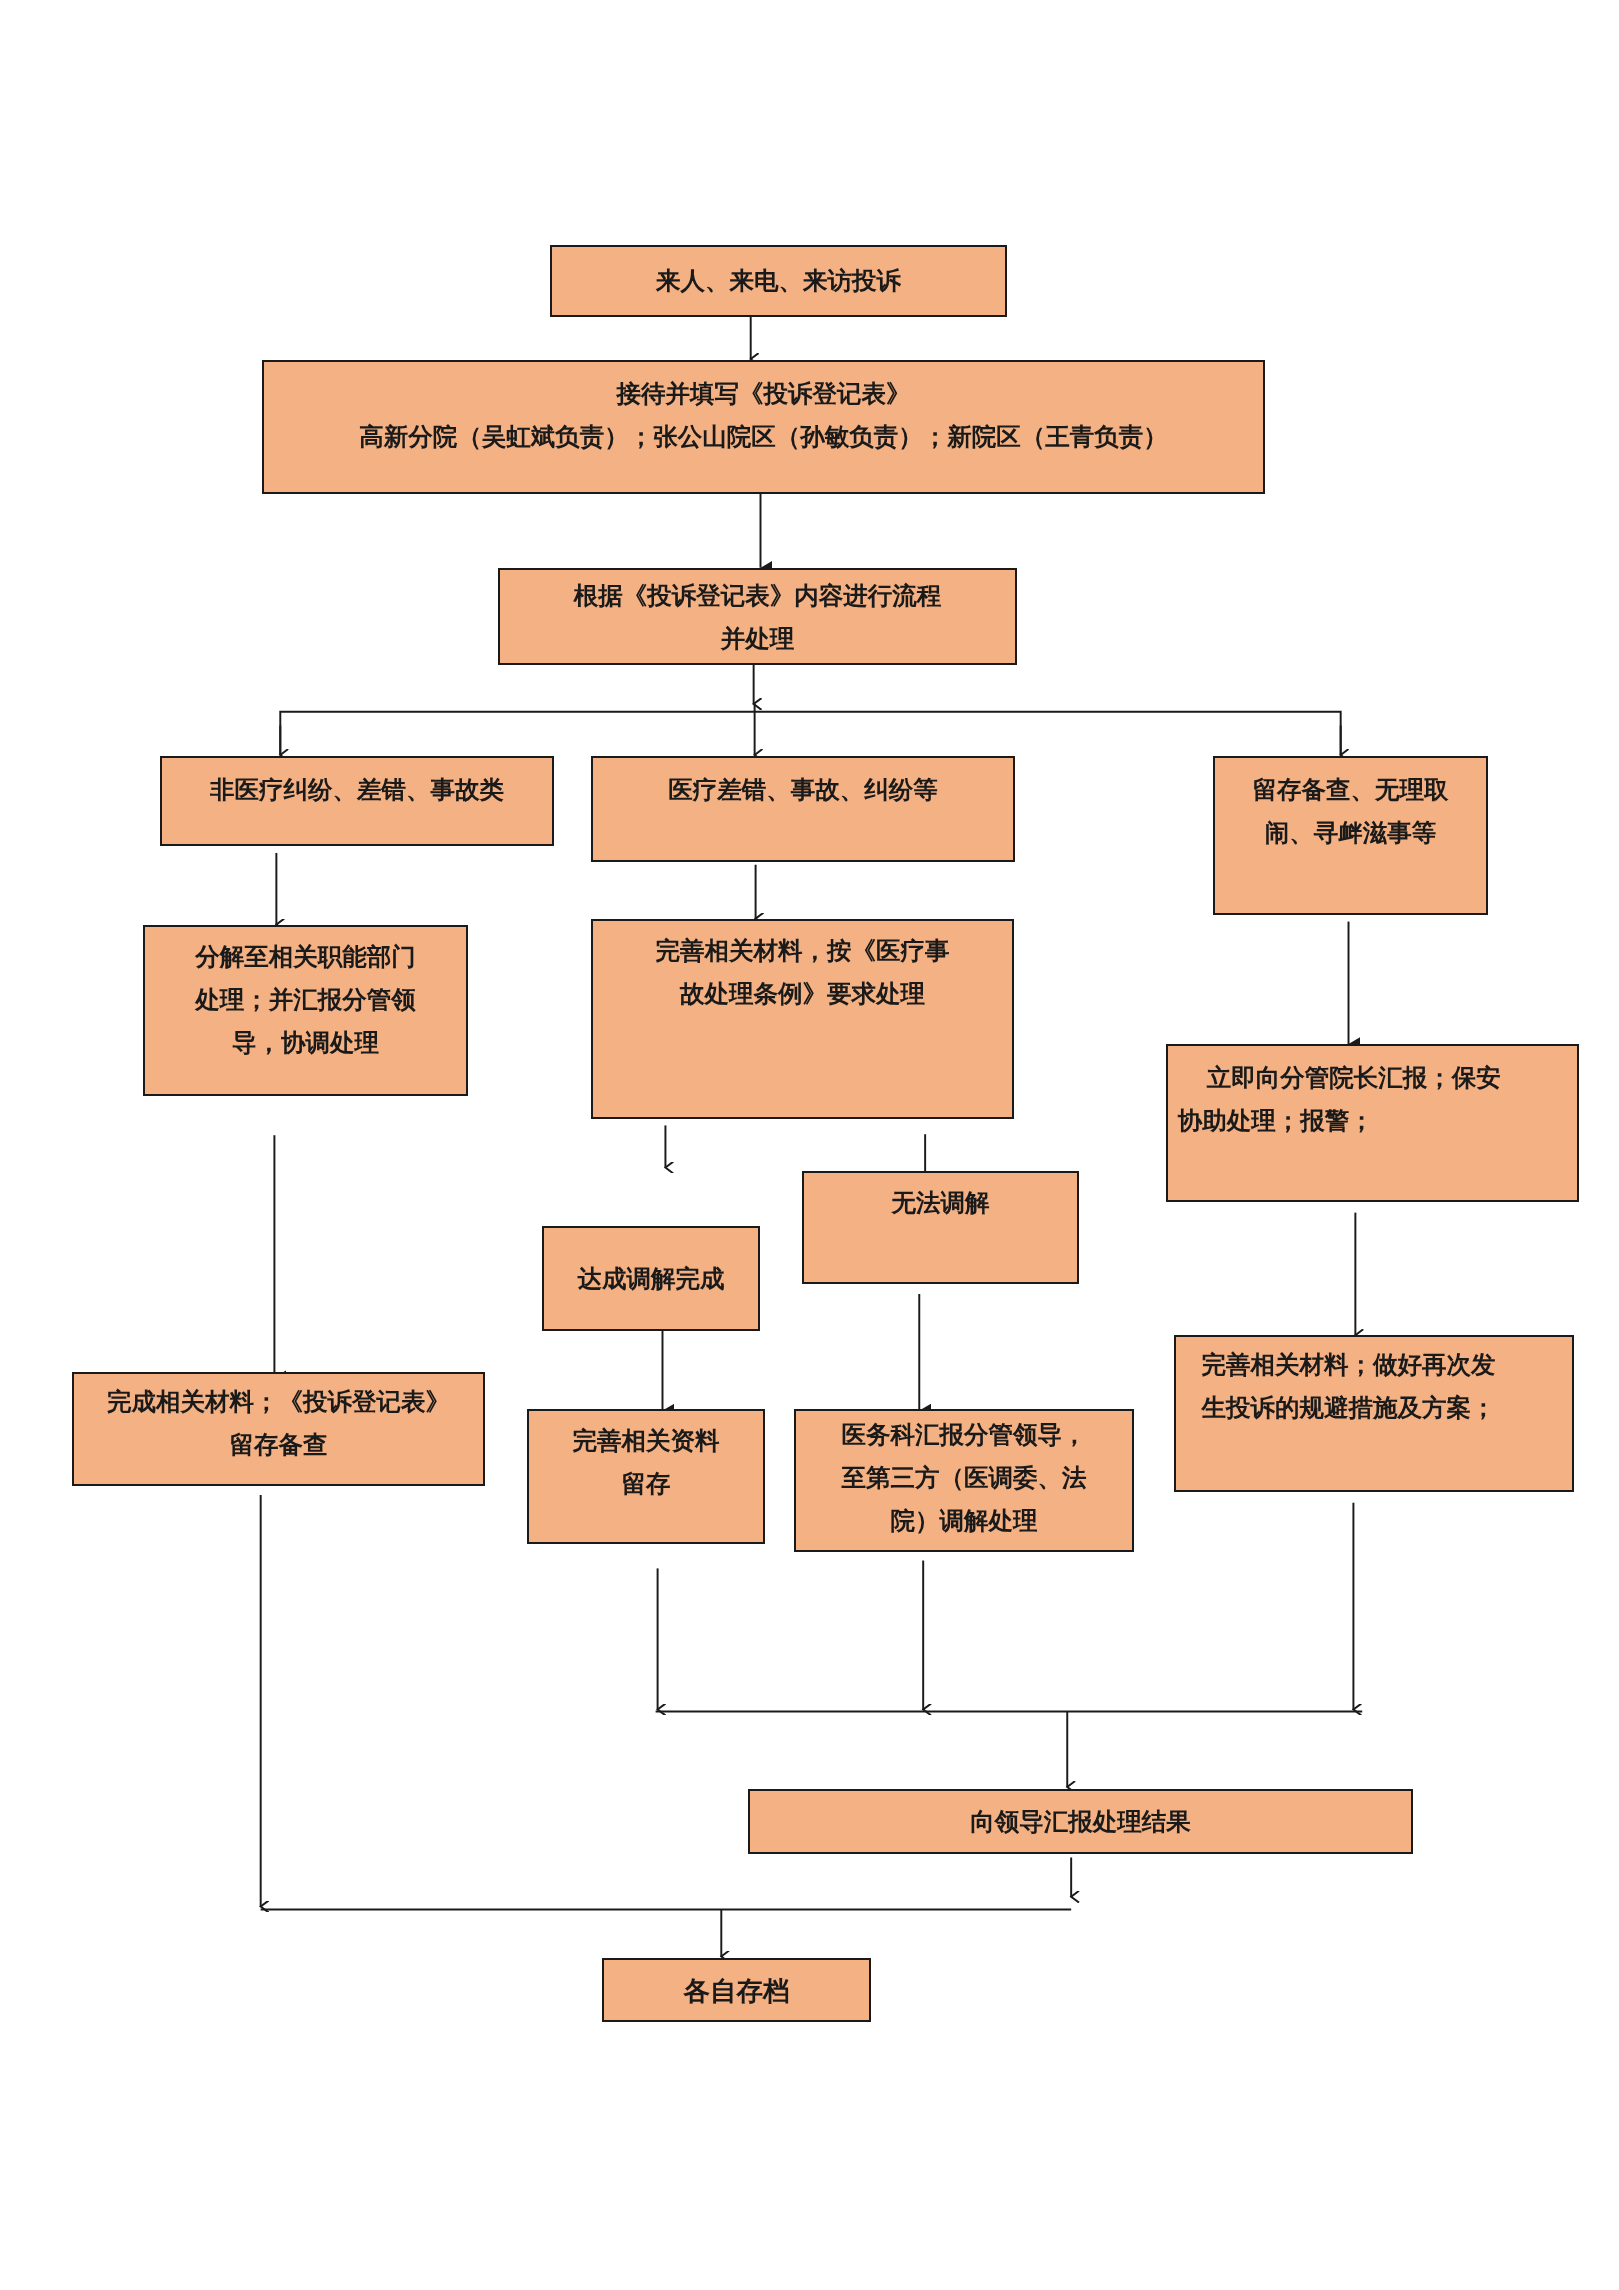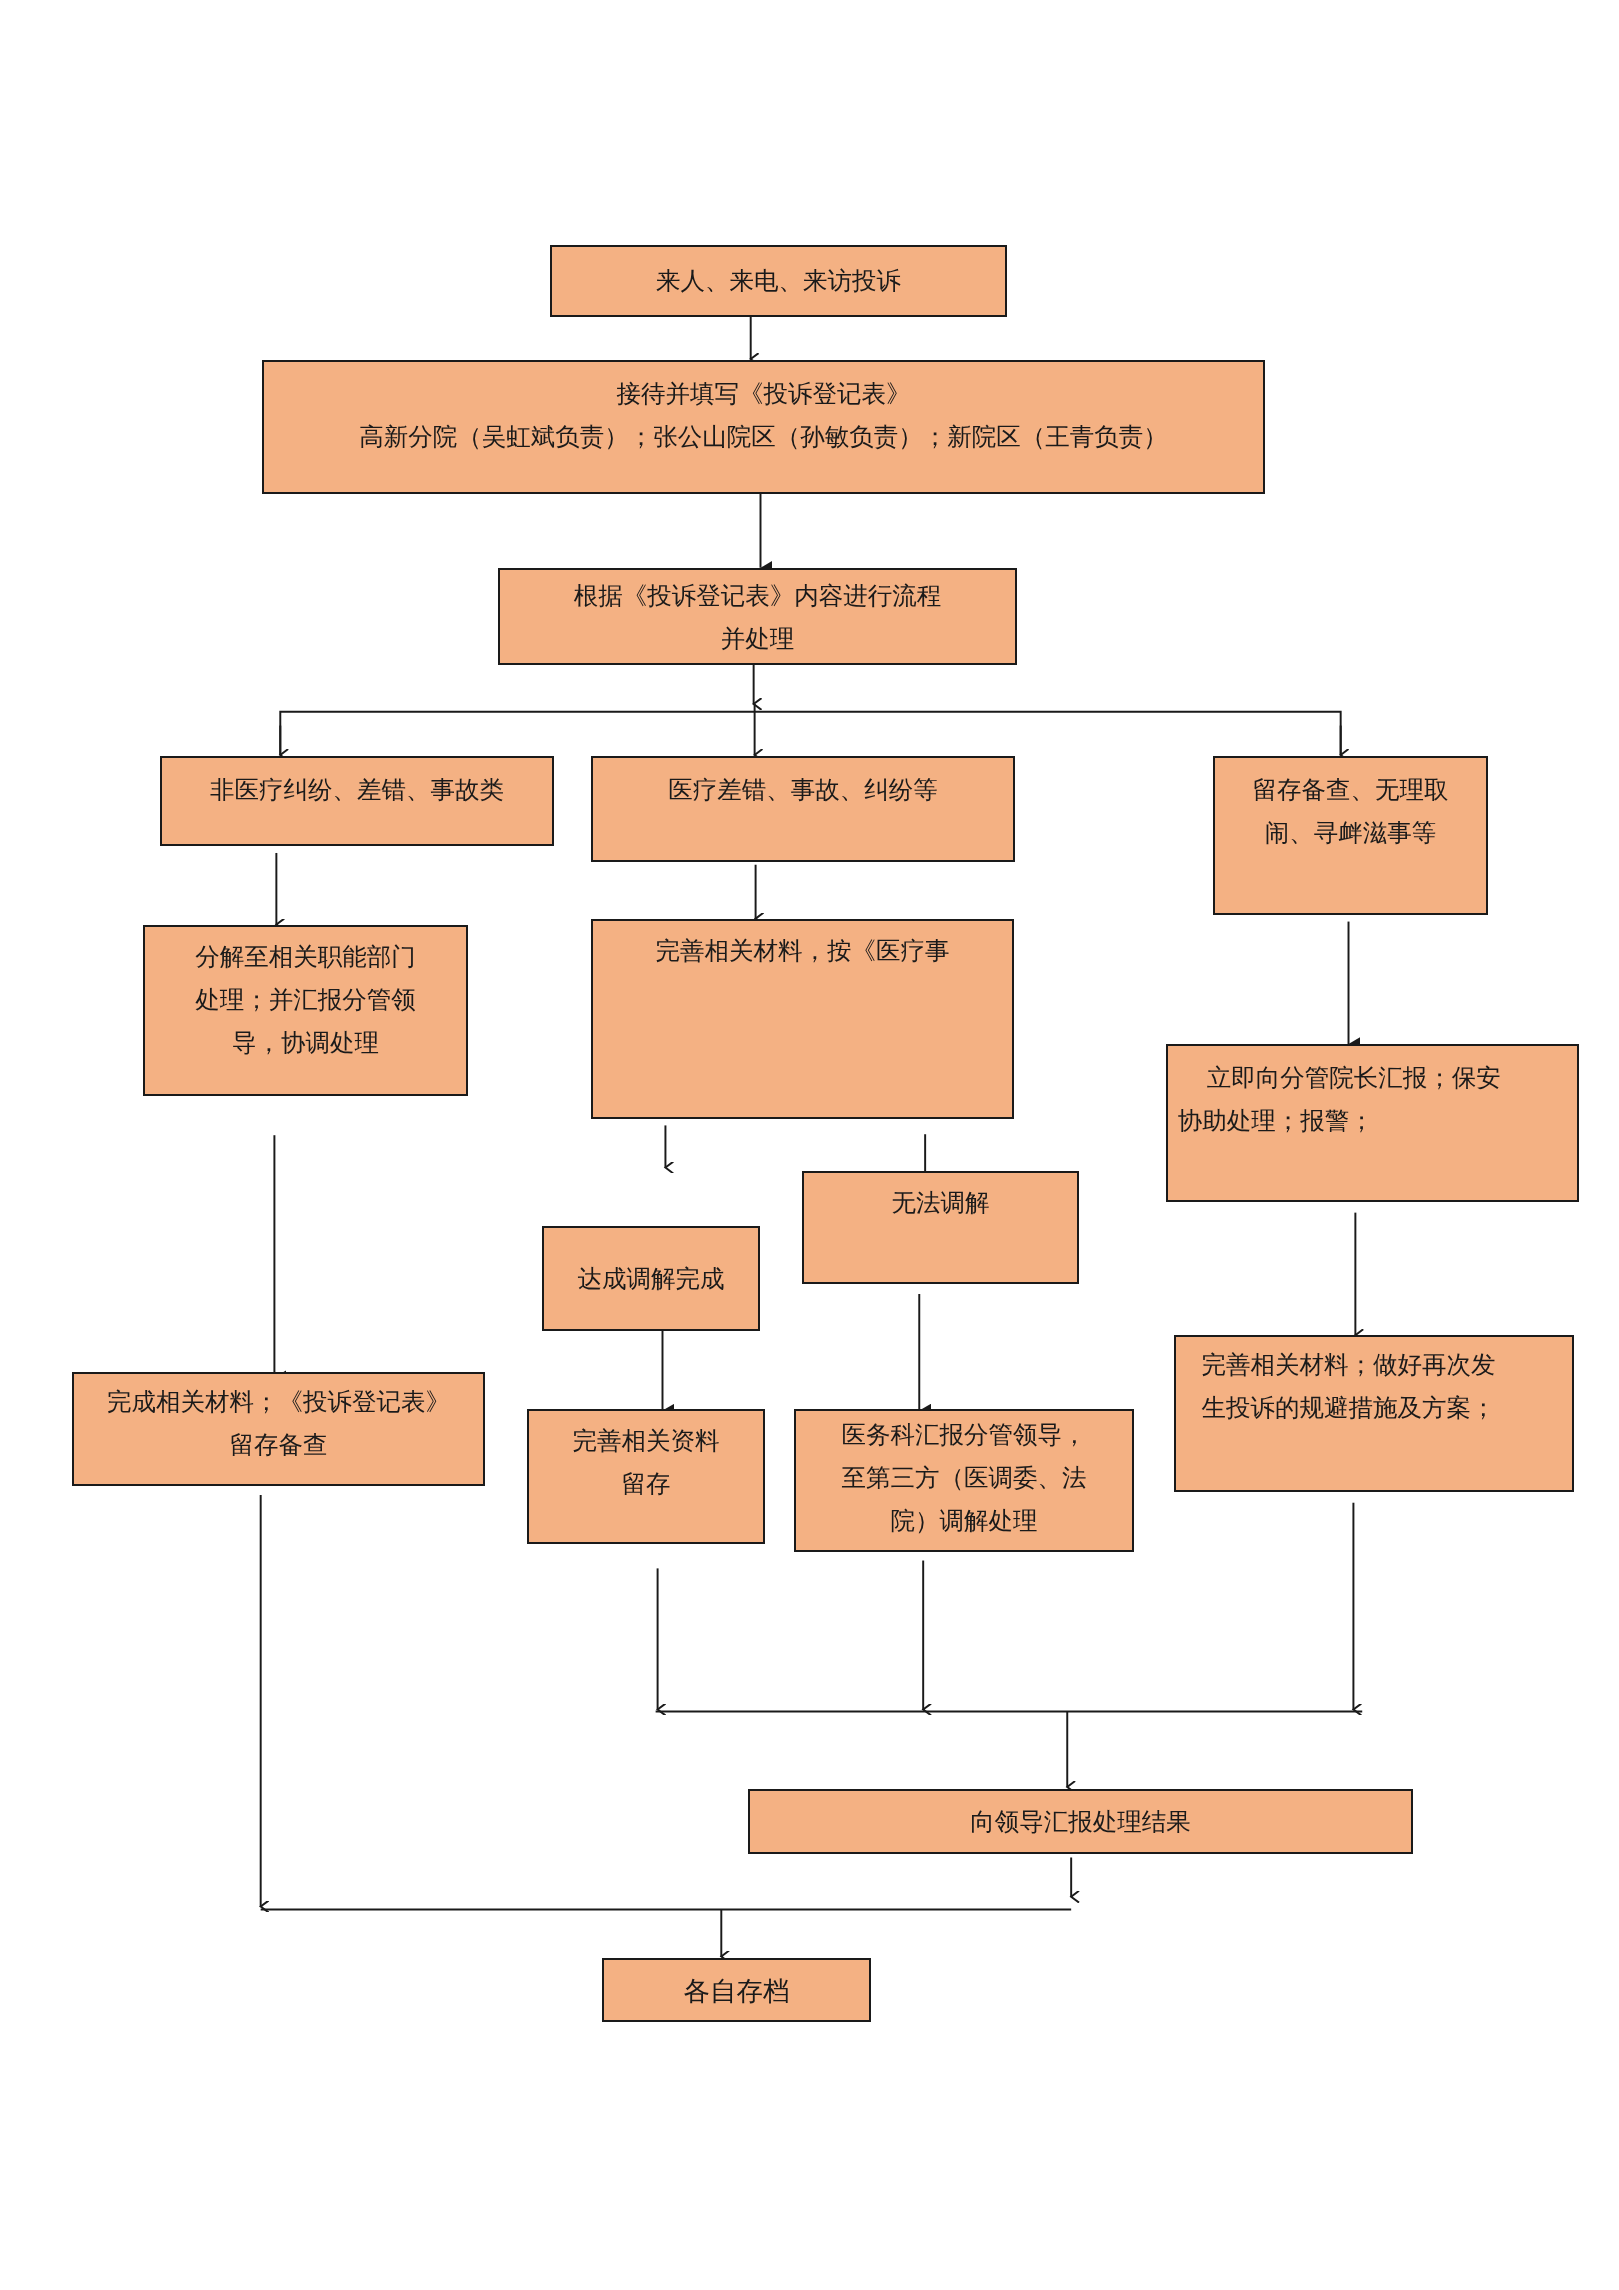--- a/index.html
+++ b/index.html
@@ -1,20 +1,20 @@
 <!DOCTYPE html>
 <html><head>
 <meta charset="utf-8">
 <style>
   html, body { margin:0; padding:0; background:#ffffff; }
   body { width:1619px; height:2291px; position:relative; overflow:hidden;
          font-family: "DejaVu Serif", "Liberation Serif", serif; }
   #canvas { position:absolute; left:0; top:0; width:1619px; height:2291px; }
   .box { position:absolute; box-sizing:border-box; background:#F4B183;
-         border:2px solid #1a1a1a; color:#1a1a1a; font-weight:normal;
+         border:2px solid #1a1a1a; color:#1a1a1a; font-weight:bold;
          font-size:24.5px; line-height:43px; text-align:center; padding:7.8px 9.8px; }
   .box .line { display:block; }
   svg#connectors { position:absolute; left:0; top:0; }
 </style>
 </head>
 <body>
 
 <div id="canvas">
 
   <svg id="connectors" width="1619" height="2291" viewBox="0 0 1652 2337">
@@ -91,20 +91,21 @@
   </div>
 
   <div class="box" style="left: 143px; top: 925px; width: 325px; height: 171px; padding-top: 7.8px; background: rgb(244, 177, 131); border-color: rgb(26, 26, 26);">
     <span class="line">分解至相关职能部门</span>
     <span class="line">处理；并汇报分管领</span>
     <span class="line">导，协调处理</span>
   </div>
 
   <div class="box" style="left: 591px; top: 919px; width: 423px; height: 200px; padding-top: 7.8px; background: rgb(244, 177, 131); border-color: rgb(26, 26, 26);">
     <span class="line">完善相关材料，按《医疗事</span>
+    <span class="line">故处理条例》要求处理</span>
   </div>
 
   <div class="box" style="left: 1166px; top: 1044px; width: 413px; height: 158px; padding-top: 9.8px; text-align: left; background: rgb(244, 177, 131); border-color: rgb(26, 26, 26);">
     <span class="line" style="padding-left:29px;">立即向分管院长汇报；保安</span>
     <span class="line">协助处理；报警；</span>
   </div>
 
   <div class="box" style="left: 542px; top: 1226px; width: 218px; height: 105px; padding-top: 29px; background: rgb(244, 177, 131); border-color: rgb(26, 26, 26);">
     <span class="line">达成调解完成</span>
   </div>

